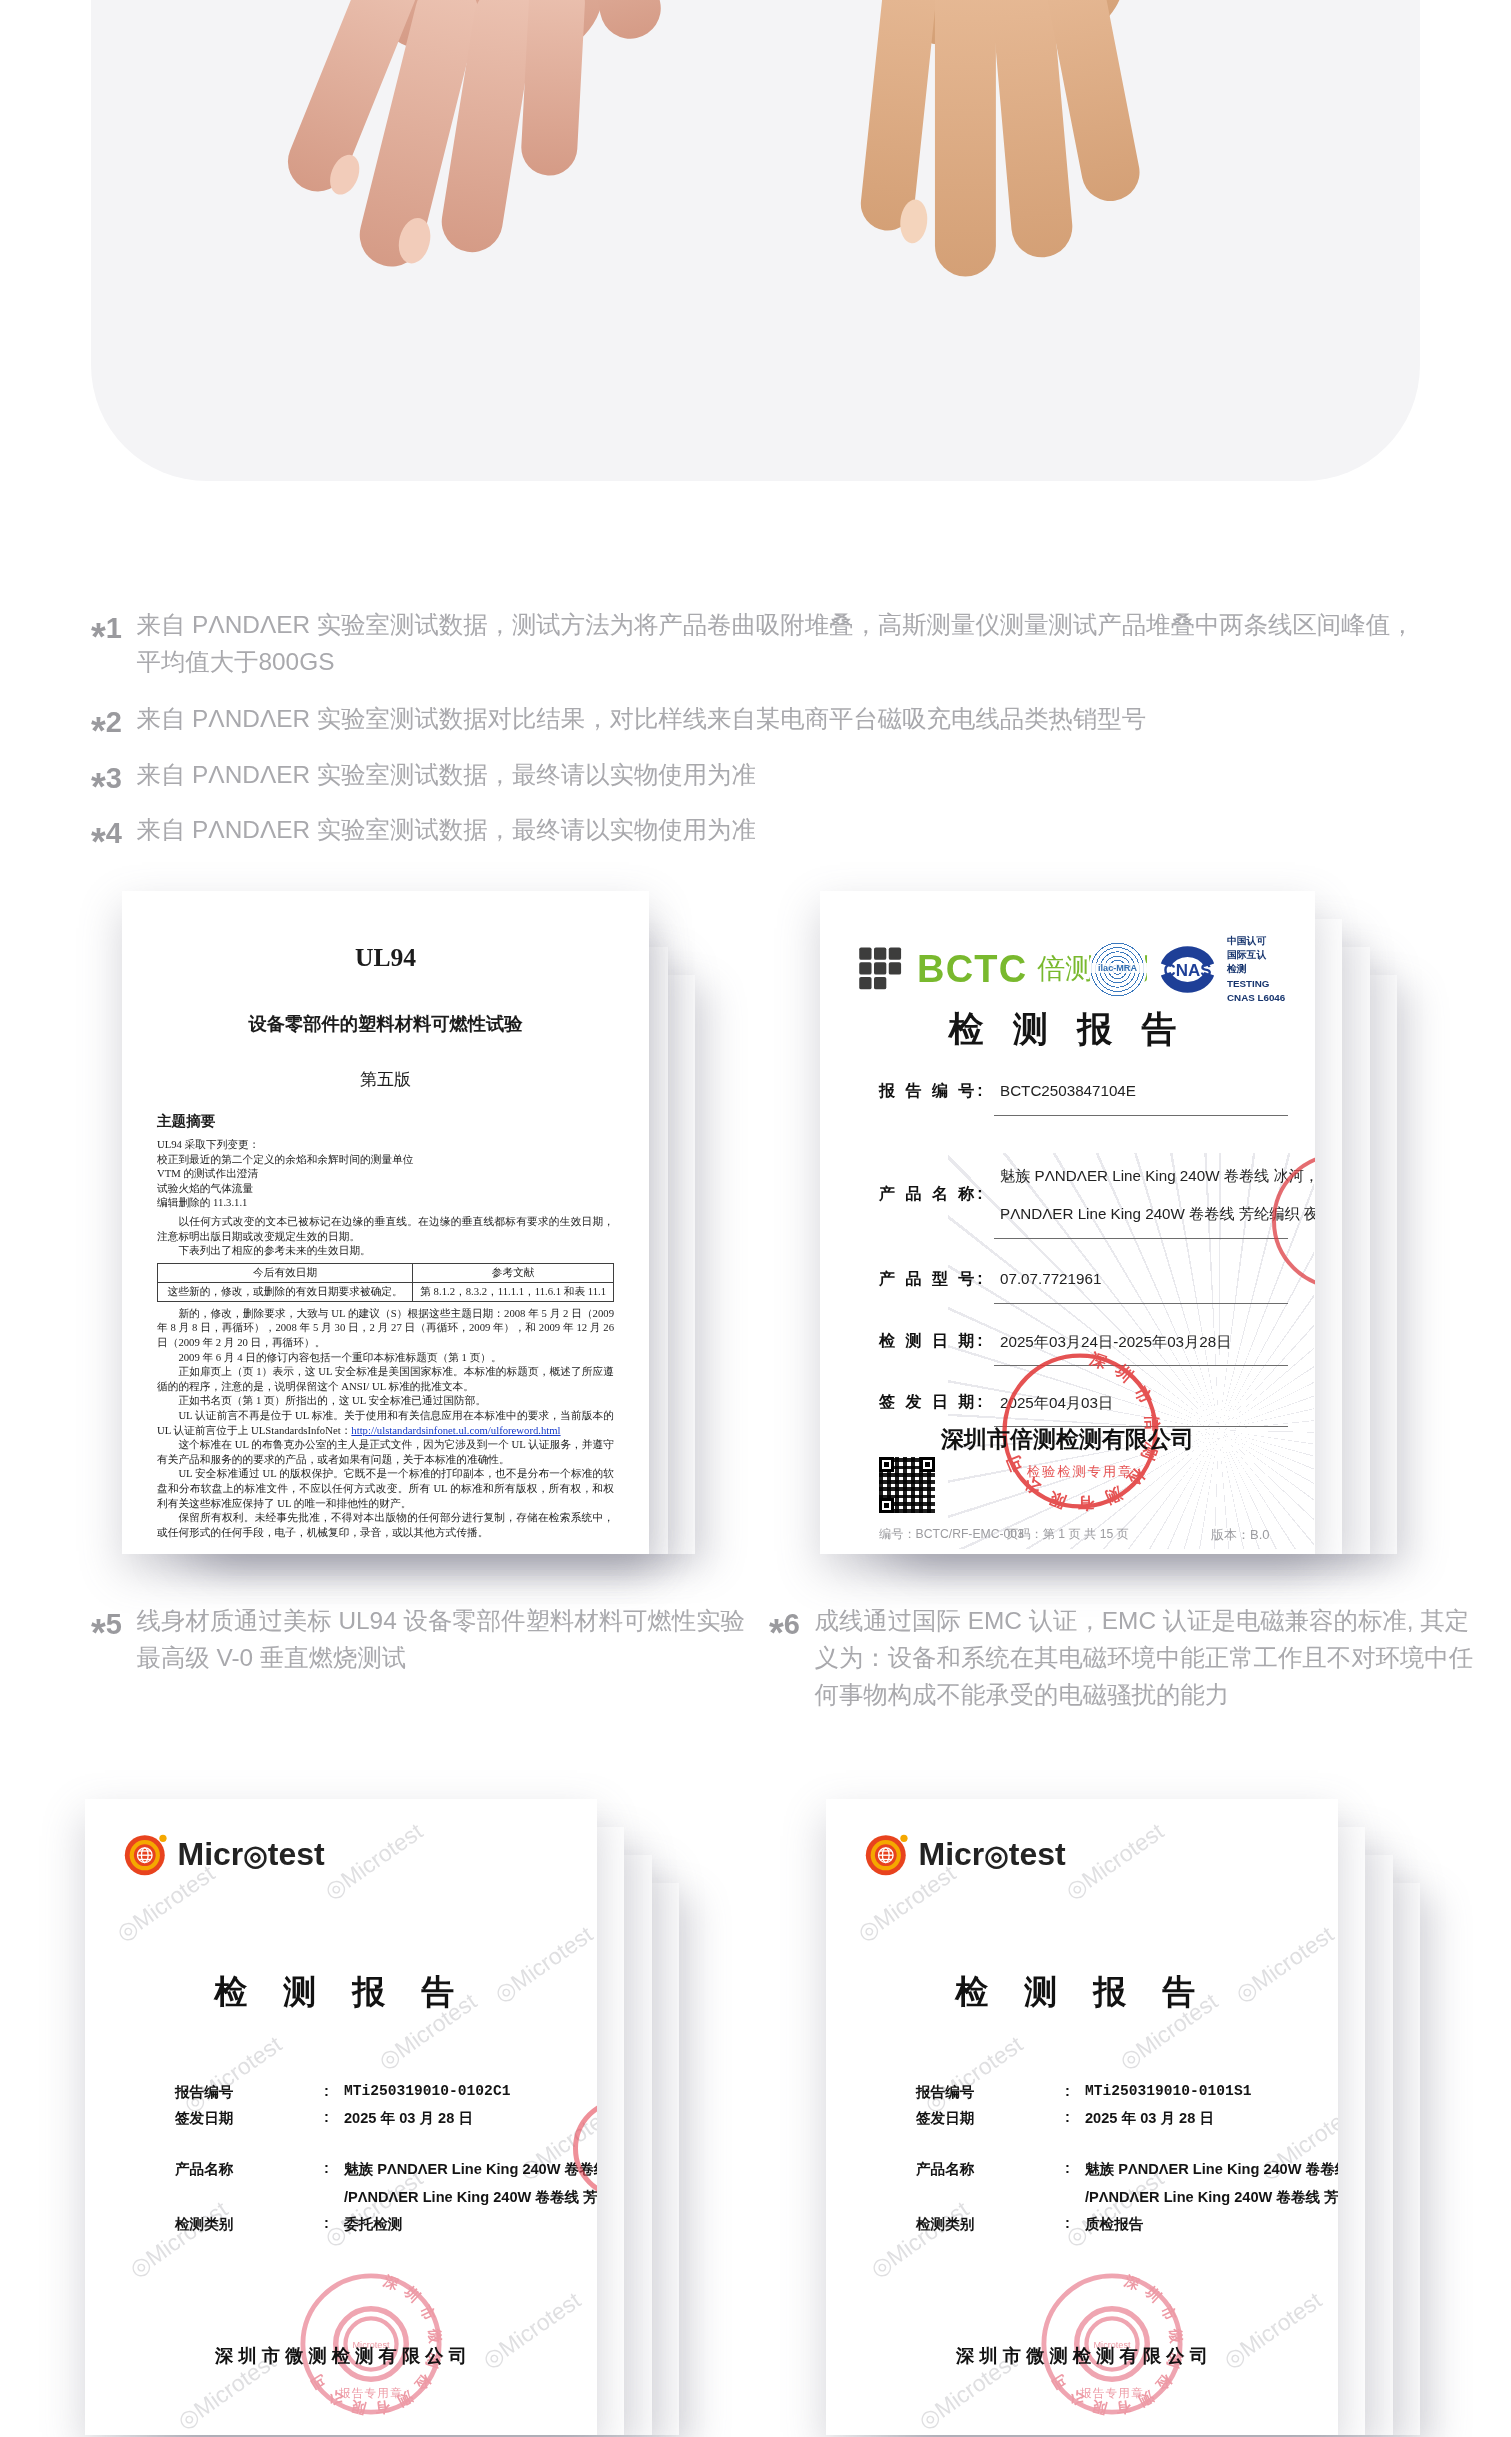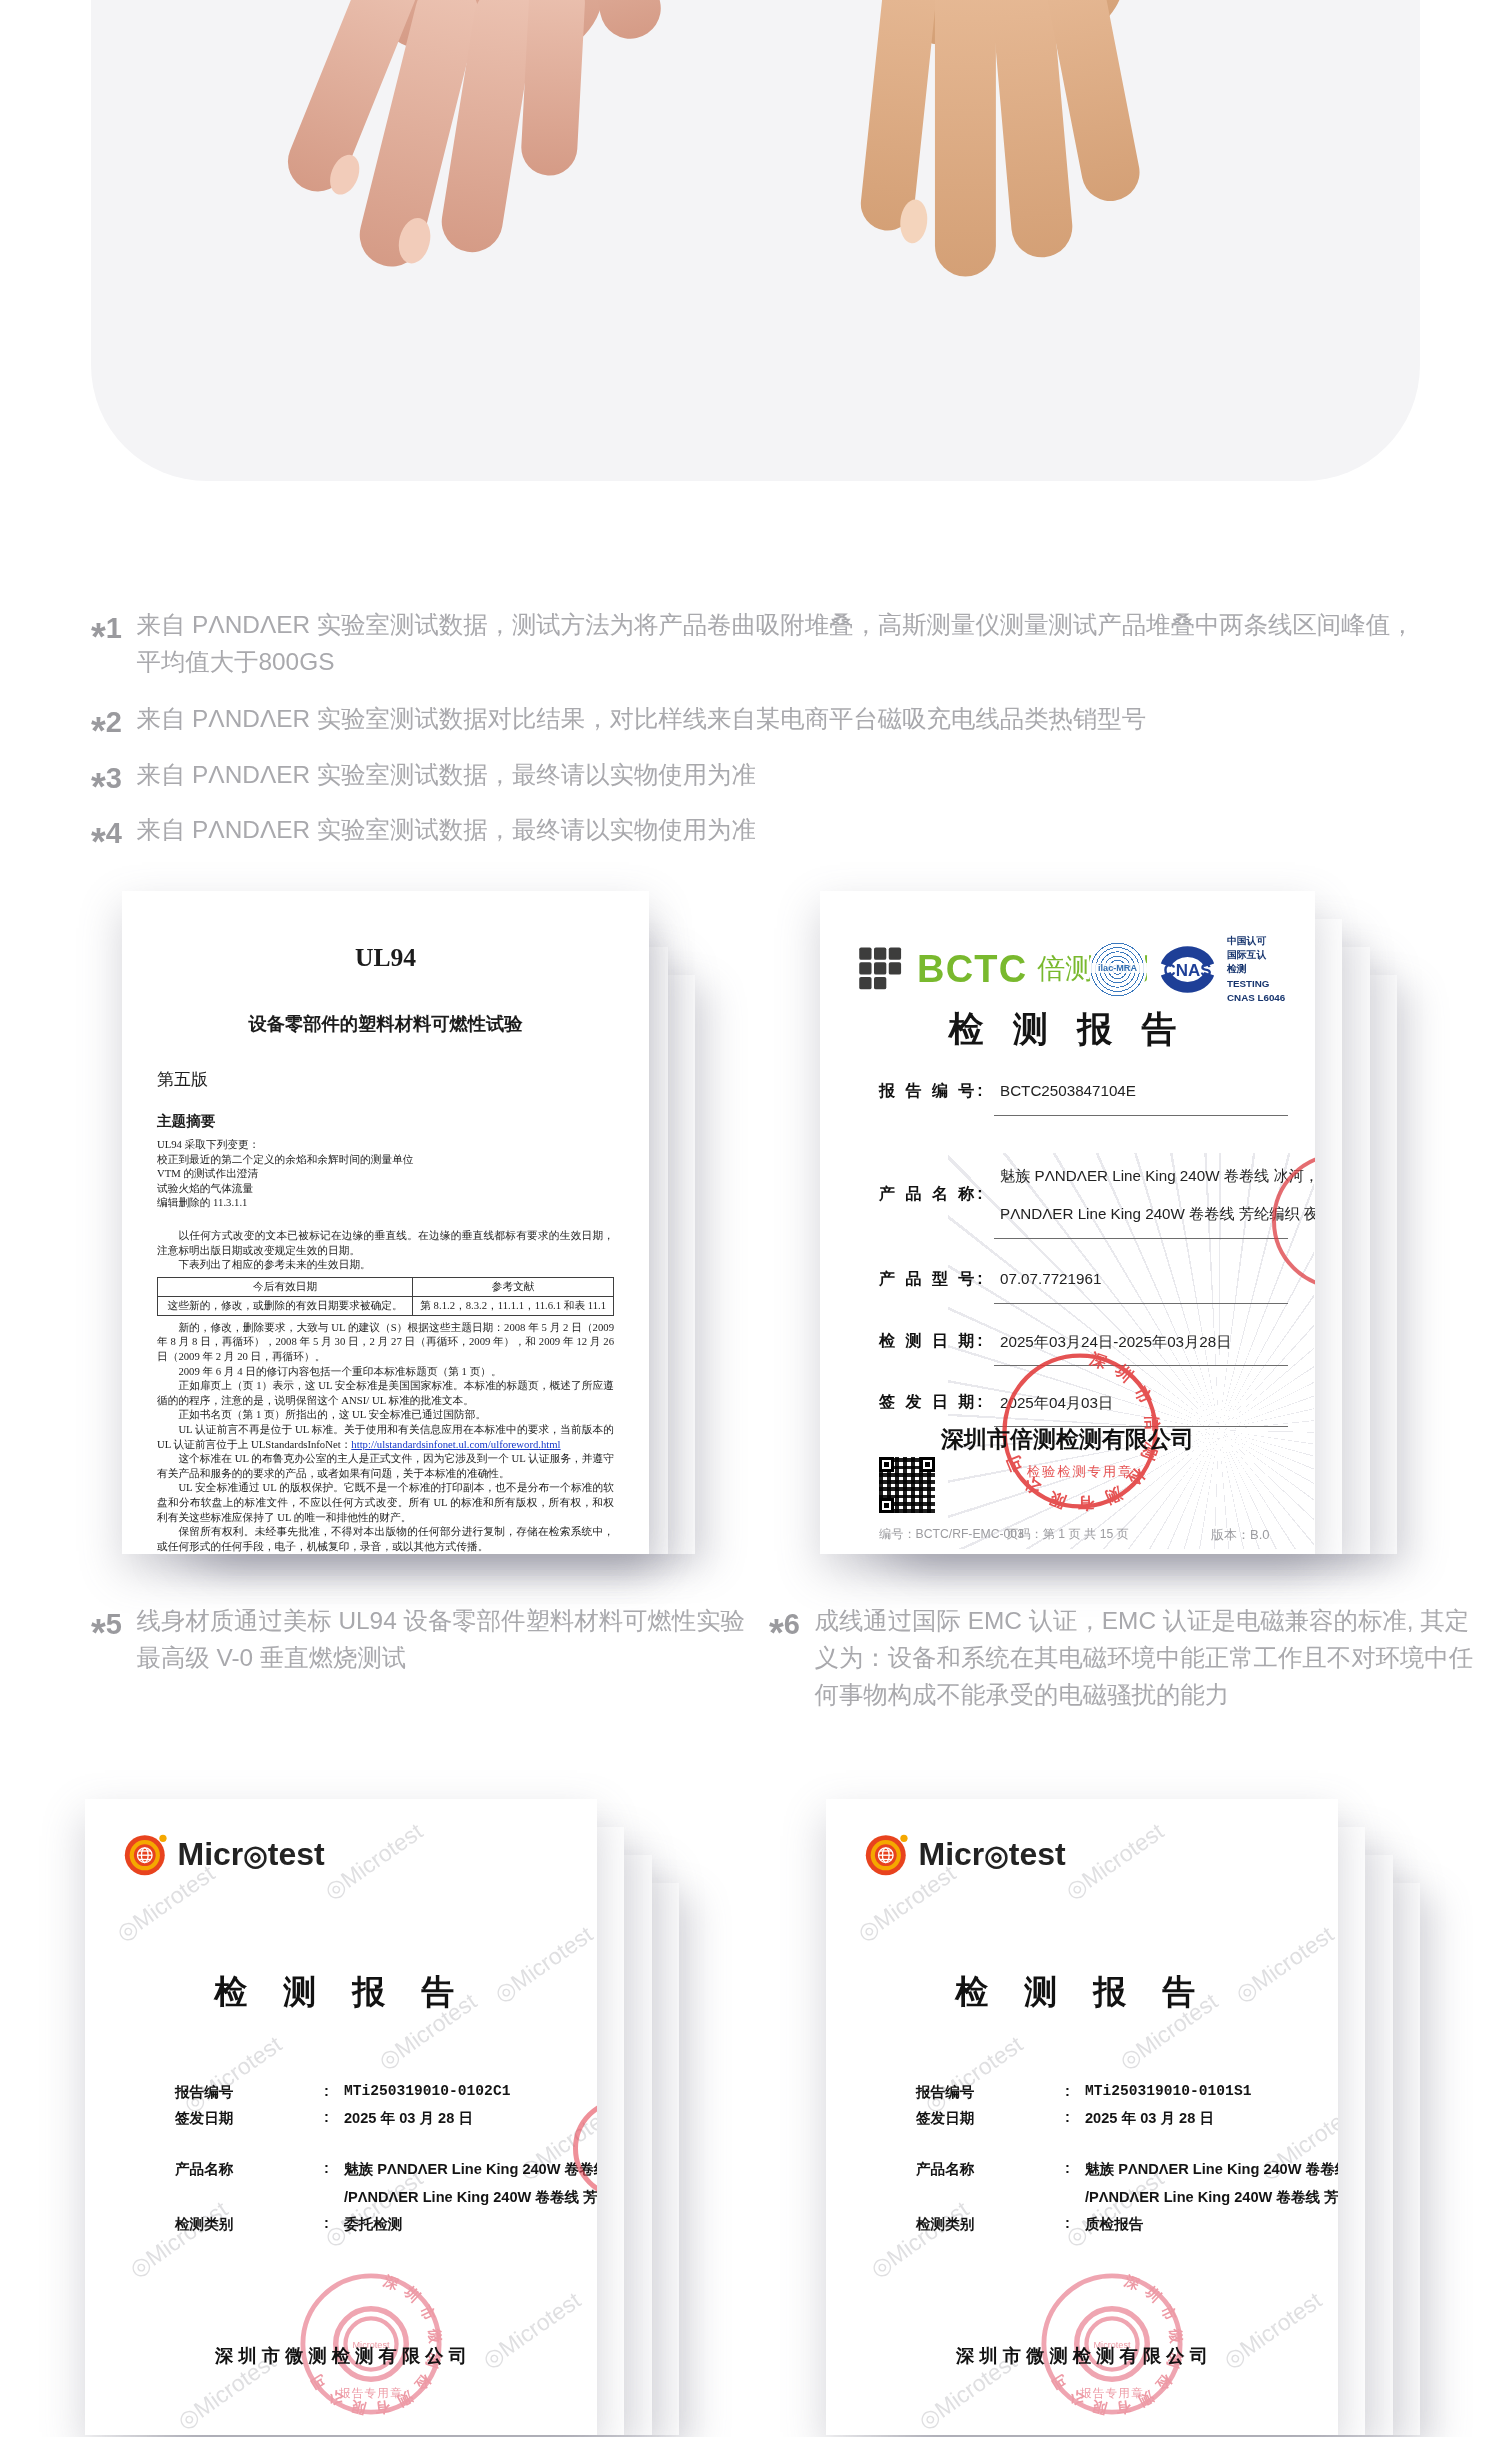--- a/index.html
+++ b/index.html
@@ -14,21 +14,21 @@
   .fn .mark .star{font-size:38px;line-height:0;vertical-align:-0.32em;letter-spacing:0;}
   .fn .mark .num{font-size:29px;}
   
   .stack{position:absolute;}
   .sheet{position:absolute;background:#ffffff;box-shadow:16px 13.4px 34px rgba(110,110,128,.22);}
   .page{position:absolute;left:0;top:0;background:#ffffff;box-shadow:0 17px 40px rgba(108,108,126,.30);overflow:hidden;z-index:5;}
   
   .ulpage{font-family:"Liberation Serif","DejaVu Serif",serif;color:#1c1c1c;padding:52px 35px 0 35px;box-sizing:border-box;}
   .ul-title{text-align:center;font-weight:bold;font-size:25.6px;margin:0 0 38px 0;}
   .ul-sub{text-align:center;font-weight:bold;font-size:18.3px;margin:0 0 32px 0;}
-  .ul-ed{font-size:17px;margin:0 0 21px 0;}
+  .ul-ed{text-align:center;font-size:17px;margin:0 0 21px 0;}
   .ul-h{font-size:14.6px;font-weight:bold;margin:0 0 6.1px 0;}
   .ul-line{font-size:10.7px;line-height:14.6px;margin:0;}
   .ul-p{font-size:10.7px;line-height:14.6px;margin:0;text-indent:2em;text-align:justify;}
   .ul-table{width:100%;border-collapse:collapse;margin:4.9px 0 3.7px 0;}
   .ul-table th,.ul-table td{border:1.2px solid #3f3f3f;font-size:10.7px;line-height:13.4px;text-align:center;padding:2.4px 6.1px;font-weight:normal;}
   .ul-link{color:#1538c9;text-decoration:underline;word-break:break-all;}
   
   .bctc-label{position:absolute;font-size:16px;font-weight:bold;color:#111;letter-spacing:3px;white-space:nowrap;}
   .bctc-val{position:absolute;font-size:15.2px;color:#222;white-space:nowrap;}
   .bctc-rule{position:absolute;height:0;border-bottom:1.2px solid #6d6d6d;}
@@ -114,21 +114,21 @@
     <div class="page ulpage" style="width:527px;height:663px;">
       <div class="ul-title">UL94</div>
       <div class="ul-sub">设备零部件的塑料材料可燃性试验</div>
       <div class="ul-ed">第五版</div>
       <div class="ul-h">主题摘要</div>
       <p class="ul-line">UL94 采取下列变更：</p>
       <p class="ul-line">校正到最近的第二个定义的余焰和余辉时间的测量单位</p>
       <p class="ul-line">VTM 的测试作出澄清</p>
       <p class="ul-line">试验火焰的气体流量</p>
       <p class="ul-line">编辑删除的 11.3.1.1</p>
-      <p class="ul-p" style="margin-top:18px;">以任何方式改变的文本已被标记在边缘的垂直线。在边缘的垂直线都标有要求的生效日期，注意标明出版日期或改变规定生效的日期。</p>
+      <p class="ul-p" style="margin-top:4px;">以任何方式改变的文本已被标记在边缘的垂直线。在边缘的垂直线都标有要求的生效日期，注意标明出版日期或改变规定生效的日期。</p>
       <p class="ul-p">下表列出了相应的参考未来的生效日期。</p>
       <table class="ul-table">
         <tbody>
             <tr>
           <th style="width:56%;">今后有效日期</th>
           <th>参考文献</th>
         </tr>
         <tr>
           <td>这些新的，修改，或删除的有效日期要求被确定。</td>
           <td>第 8.1.2，8.3.2，11.1.1，11.6.1 和表 11.1</td>

